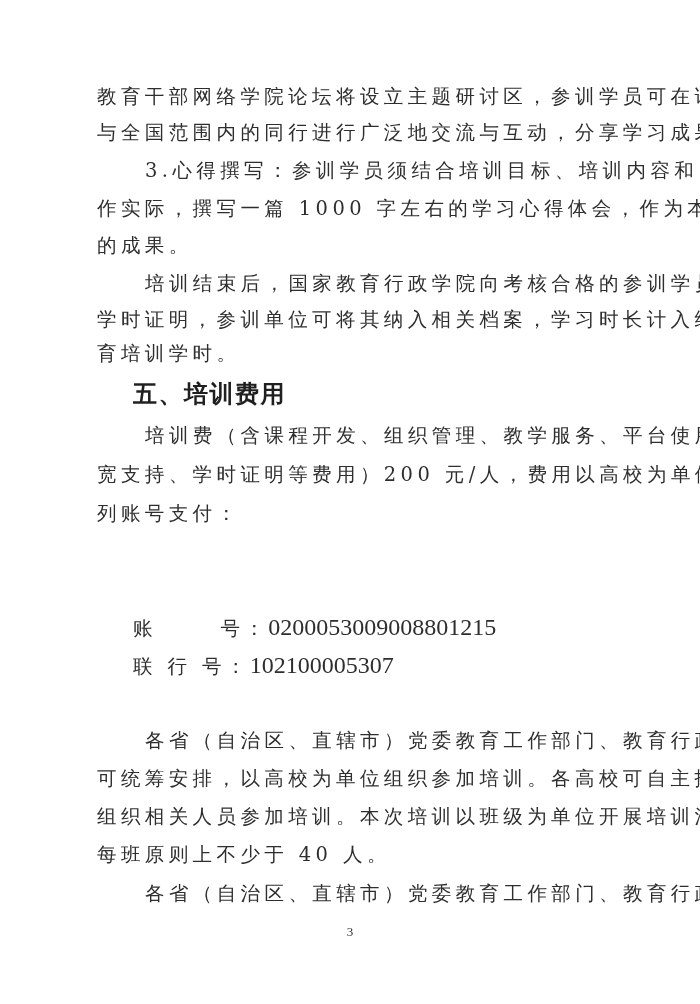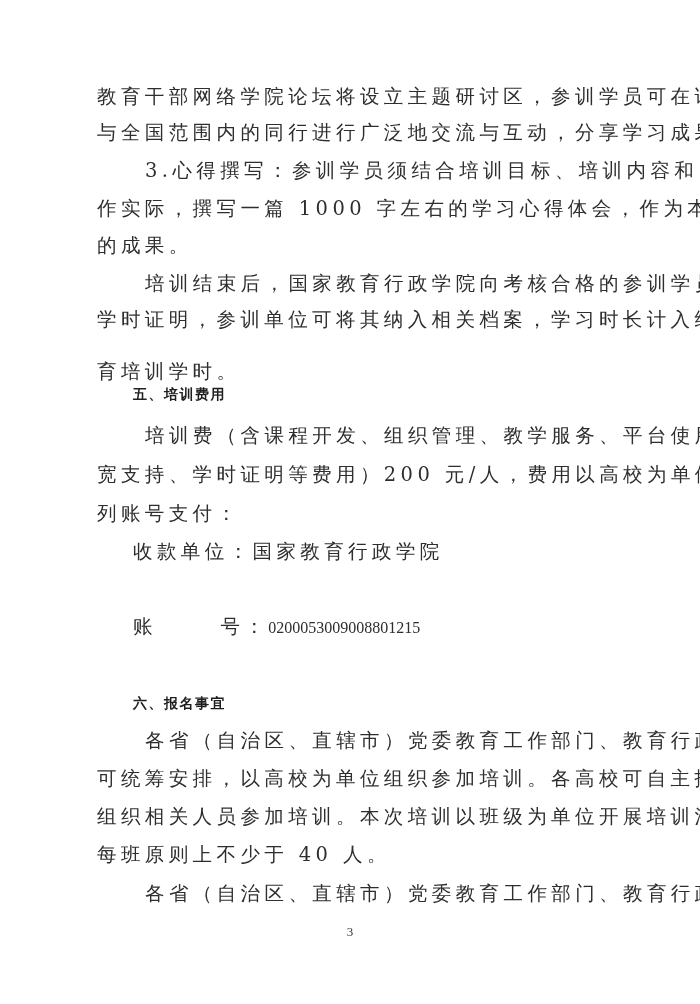--- a/index.html
+++ b/index.html
@@ -20,65 +20,64 @@
     white-space: nowrap;
     letter-spacing: 4.4px;
     text-align: justify;
     text-align-last: justify;
   }
   .line.last { text-align-last: left; }
   .line.indent { left: 145px; width: 458px; }
   .heading {
     position: absolute; left: 133px;
     font-family: "DejaVu Sans", "Liberation Sans", sans-serif;
-    font-weight: bold; font-size: 14px; line-height: 24px;
+    font-weight: bold; font-size: 24px; line-height: 24px;
     letter-spacing: 1.5px; color: #1f1f1f; white-space: nowrap;
   }
   .kv {
     position: absolute; left: 133px;
     font-size: 19.5px; line-height: 24px; white-space: nowrap;
     letter-spacing: 4.4px;
   }
-  .kv .num { font-family: "Liberation Serif", serif; letter-spacing: 0; font-size: 16px; }
+  .kv .num { font-family: "Liberation Serif", serif; letter-spacing: 0; font-size: 24px; }
   .pagenum {
     position: absolute; left: 0; width: 700px; top: 924px;
     text-align: center; font-size: 13px; font-family: "Liberation Serif", serif; color: #333;
   }
   .num { font-family: "Liberation Serif", serif; letter-spacing: 0; }
 </style>
 </head>
 <body>
 
 <div class="page">
   <div id="body-lines">
       <div class="line" style="top: 85px;">教育干部网络学院论坛将设立主题研讨区，参训学员可在论坛内</div>
       <div class="line last" style="top: 121px;">与全国范围内的同行进行广泛地交流与互动，分享学习成果。</div>
       <div class="line indent" style="top: 159px;">3.心得撰写：参训学员须结合培训目标、培训内容和自身工</div>
       <div class="line" style="top: 197px;">作实际，撰写一篇 1000 字左右的学习心得体会，作为本次培训</div>
       <div class="line last" style="top: 234px;">的成果。</div>
       <div class="line indent" style="top: 272px;">培训结束后，国家教育行政学院向考核合格的参训学员发放</div>
       <div class="line" style="top: 308px;">学时证明，参训单位可将其纳入相关档案，学习时长计入继续教</div>
-      <div class="line last" style="top: 360px;">育培训学时。</div>
+      <div class="line last" style="top: 343px; font-family: Liberation Mono, monospace;">育培训学时。</div>
     </div>
 
   <div class="heading" style="top: 382px;">五、培训费用</div>
   <div id="sec5-lines">
       <div class="line indent" style="top: 424px;">培训费（含课程开发、组织管理、教学服务、平台使用、带</div>
       <div class="line" style="top: 463px;">宽支持、学时证明等费用）200 元/人，费用以高校为单位按下</div>
       <div class="line last" style="top: 502px;">列账号支付：</div>
     </div>
 
-  <div class="kv" id="row-payee" style="top: 540px;">
-    <span>收款单位：</span><span>国家教育行政学院</span>
-  </div>
   <div class="kv" id="row-account" style="top: 615px;">
     <span style="white-space:pre;">账      号：</span><span class="num">0200053009008801215</span>
   </div>
+  <div class="kv" id="row-routing" style="top: 653px;">
+    <span style="white-space:pre;">联 行 号：</span><span class="num">102100005307</span>
+  </div>
 
-  <div class="heading" style="top: 691px;">六、报名事宜</div>
   <div id="sec6-lines">
       <div class="line indent" style="top: 729px;">各省（自治区、直辖市）党委教育工作部门、教育行政部门</div>
       <div class="line" style="top: 767px;">可统筹安排，以高校为单位组织参加培训。各高校可自主报名，</div>
       <div class="line" style="top: 805px;">组织相关人员参加培训。本次培训以班级为单位开展培训活动，</div>
       <div class="line last" style="top: 843px;">每班原则上不少于 40 人。</div>
       <div class="line indent" style="top: 882px;">各省（自治区、直辖市）党委教育工作部门、教育行政部门，</div>
     </div>
 
   <div class="pagenum">3</div>
 </div>

